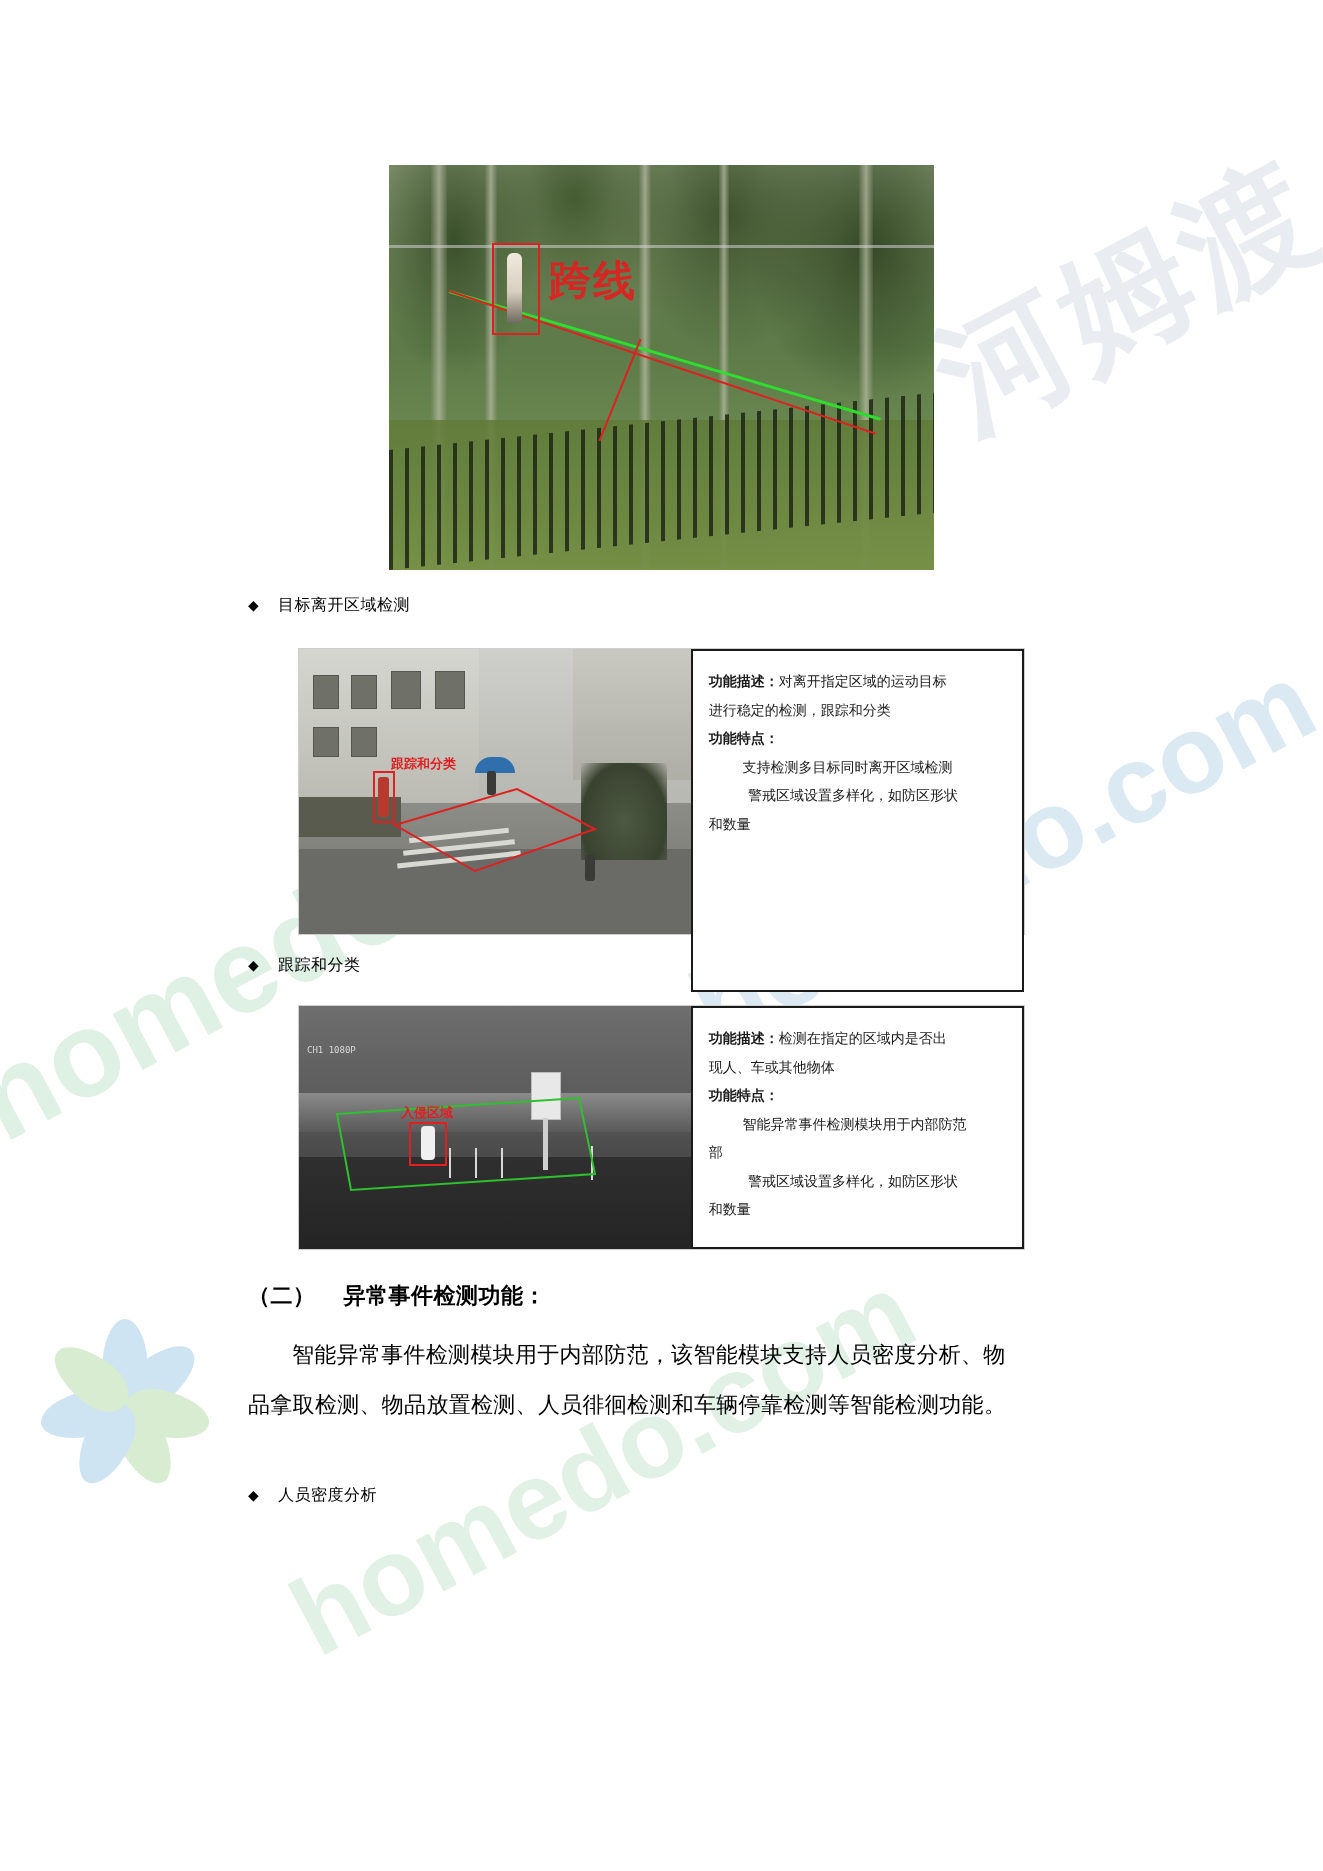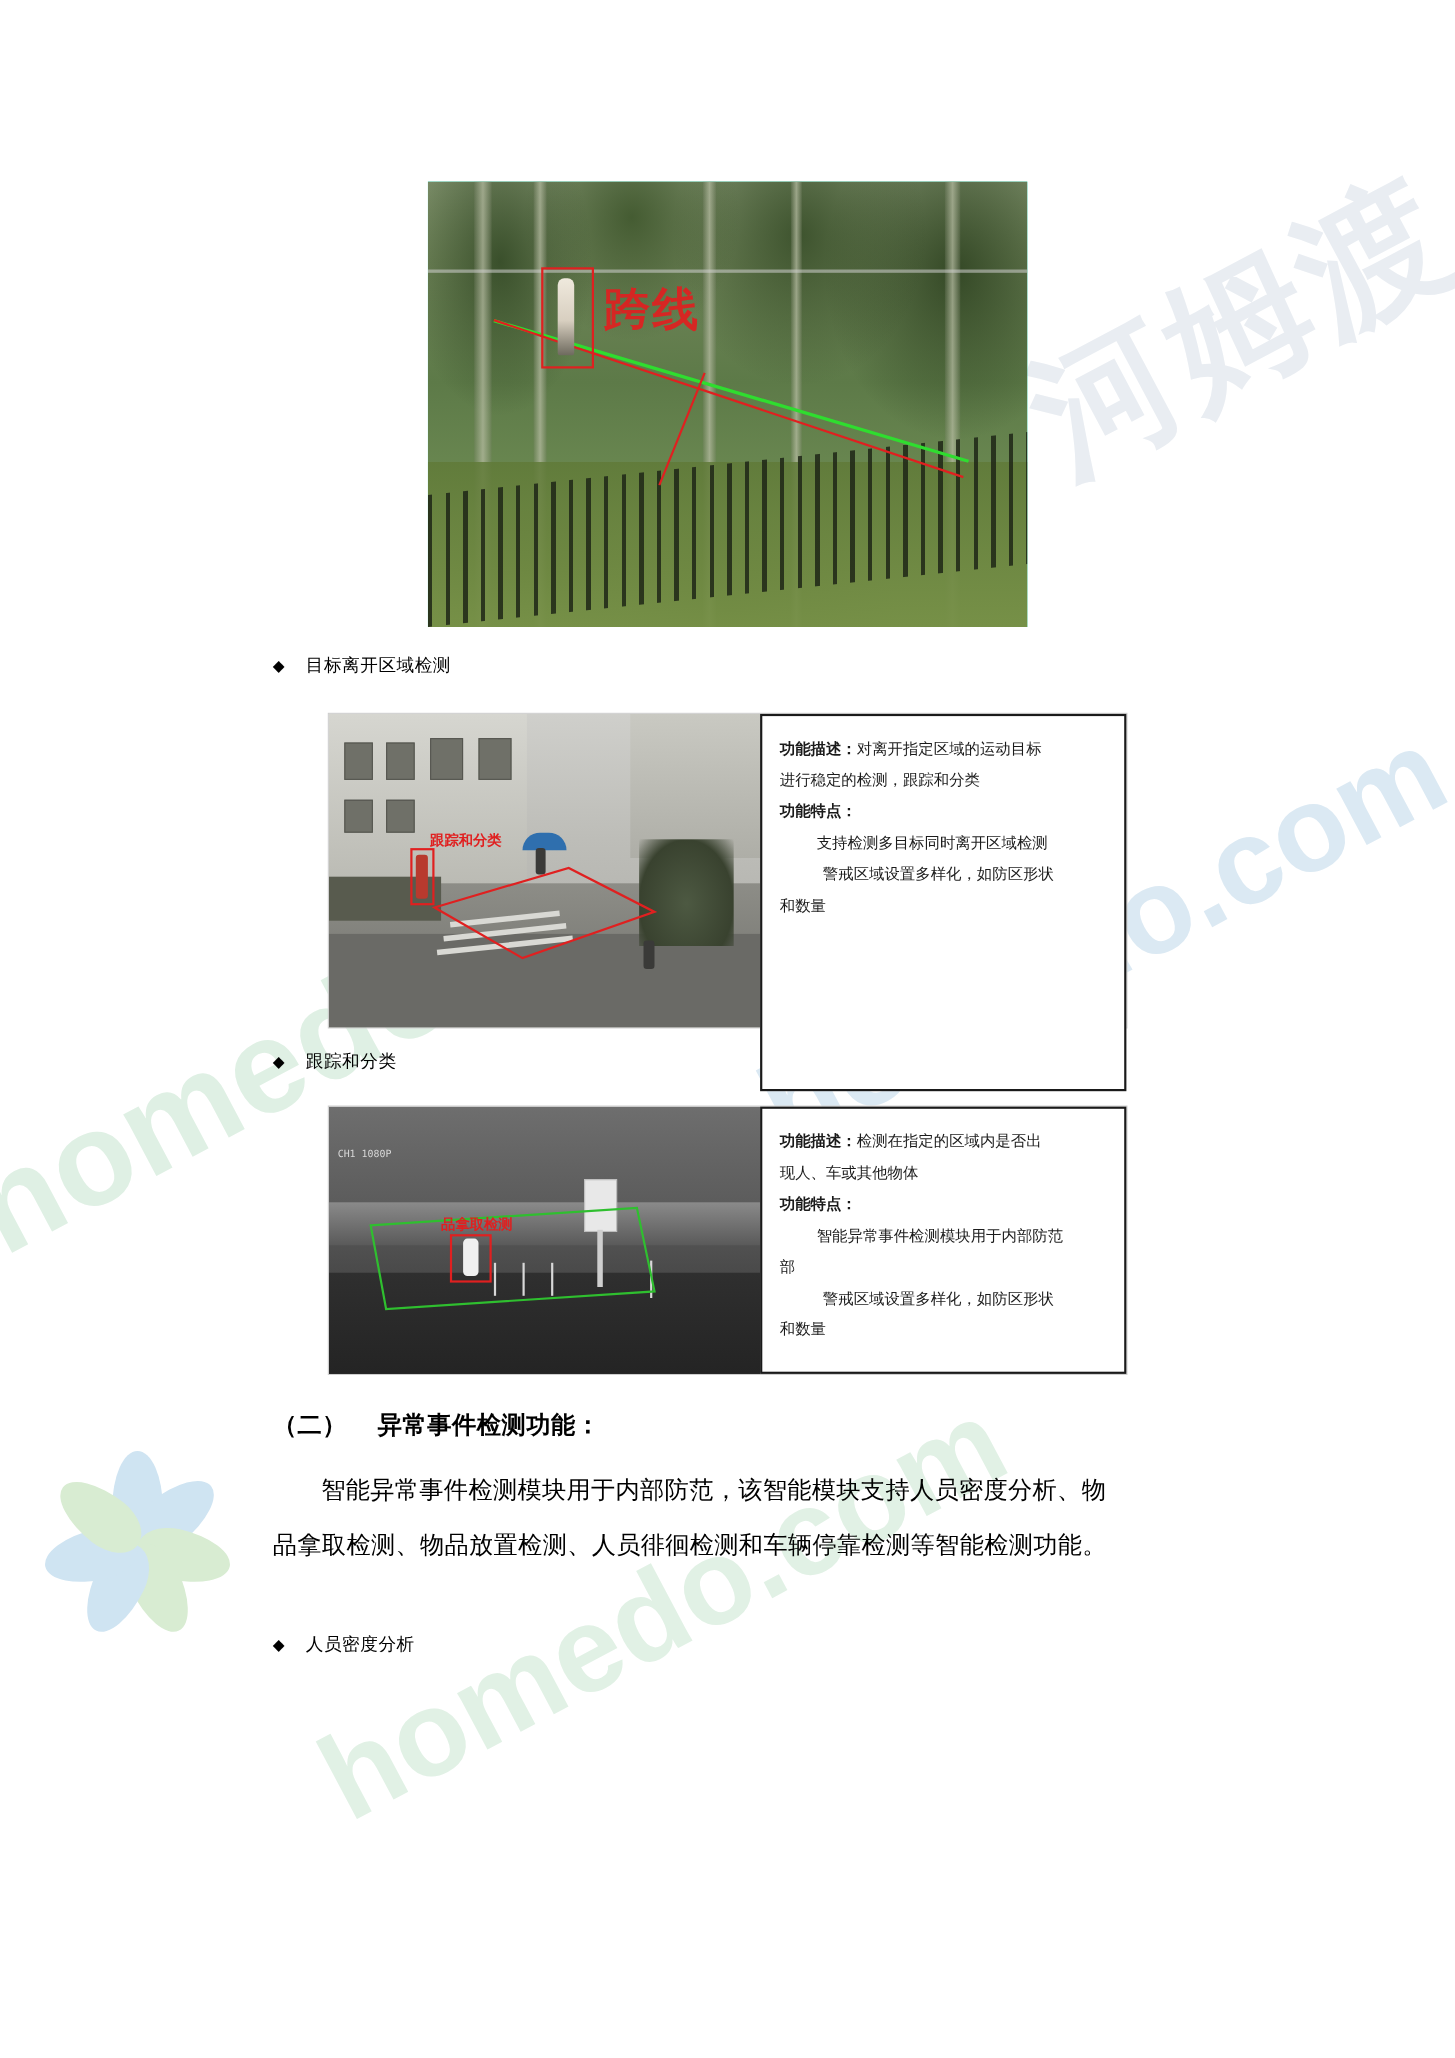--- a/index.html
+++ b/index.html
@@ -398,21 +398,21 @@
       <div class="post" style="left:244px; top:112px; width:5px; height:52px;"></div>
       <div class="tick" style="left:150px; top:142px; height:30px;"></div>
       <div class="tick" style="left:176px; top:142px; height:30px;"></div>
       <div class="tick" style="left:202px; top:142px; height:30px;"></div>
       <div class="tick" style="left:292px; top:140px; height:34px;"></div>
       <svg width="393" height="243" style="position:absolute;left:0;top:0;">
         <polygon points="38,108 280,92 296,168 52,184" fill="none" stroke="#2fbf2f" stroke-width="2"></polygon>
       </svg>
       <div class="redbox" style="left:110px; top:116px; width:38px; height:44px;"></div>
       <div class="figure" style="left:122px; top:120px; width:14px; height:34px;"></div>
-      <div class="redlabel" style="left:102px; top:98px;">品拿取检测</div>
+      <div class="redlabel" style="left:102px; top:98px;">入侵区域</div>
     </div>
     <div class="desc" style="width:334px;height:243px;">
       <p><span class="lbl">功能描述：</span><span>检测在指定的区域内是否出</span></p>
       <p>现人、车或其他物体</p>
       <p class="lbl">功能特点：</p>
       <p class="indent1">智能异常事件检测模块用于内部防范</p>
       <p>部</p>
       <p class="indent2">警戒区域设置多样化，如防区形状</p>
       <p>和数量</p>
     </div>

